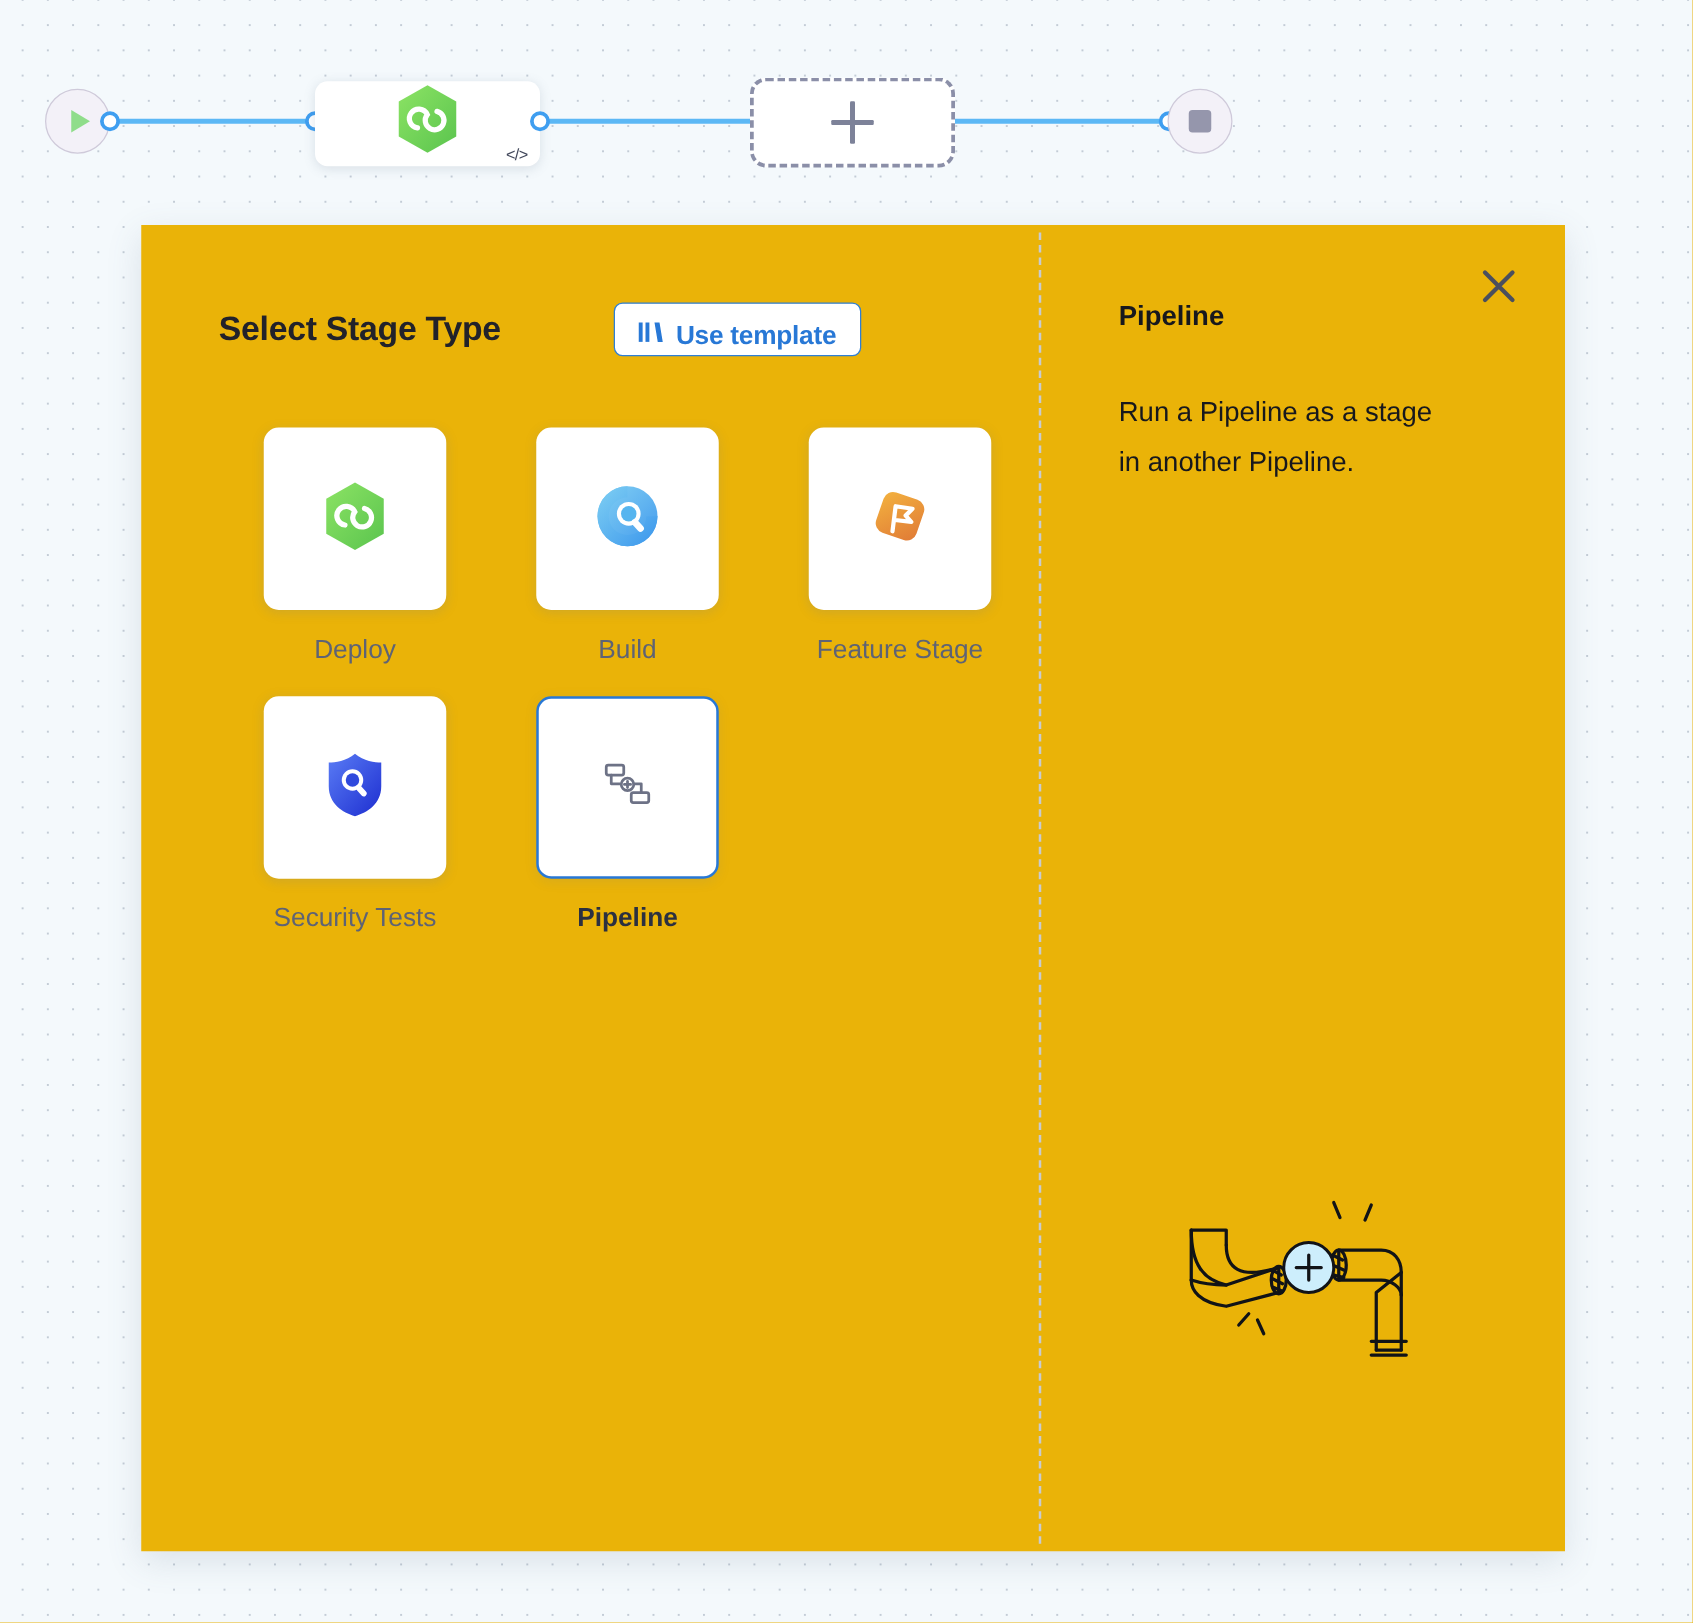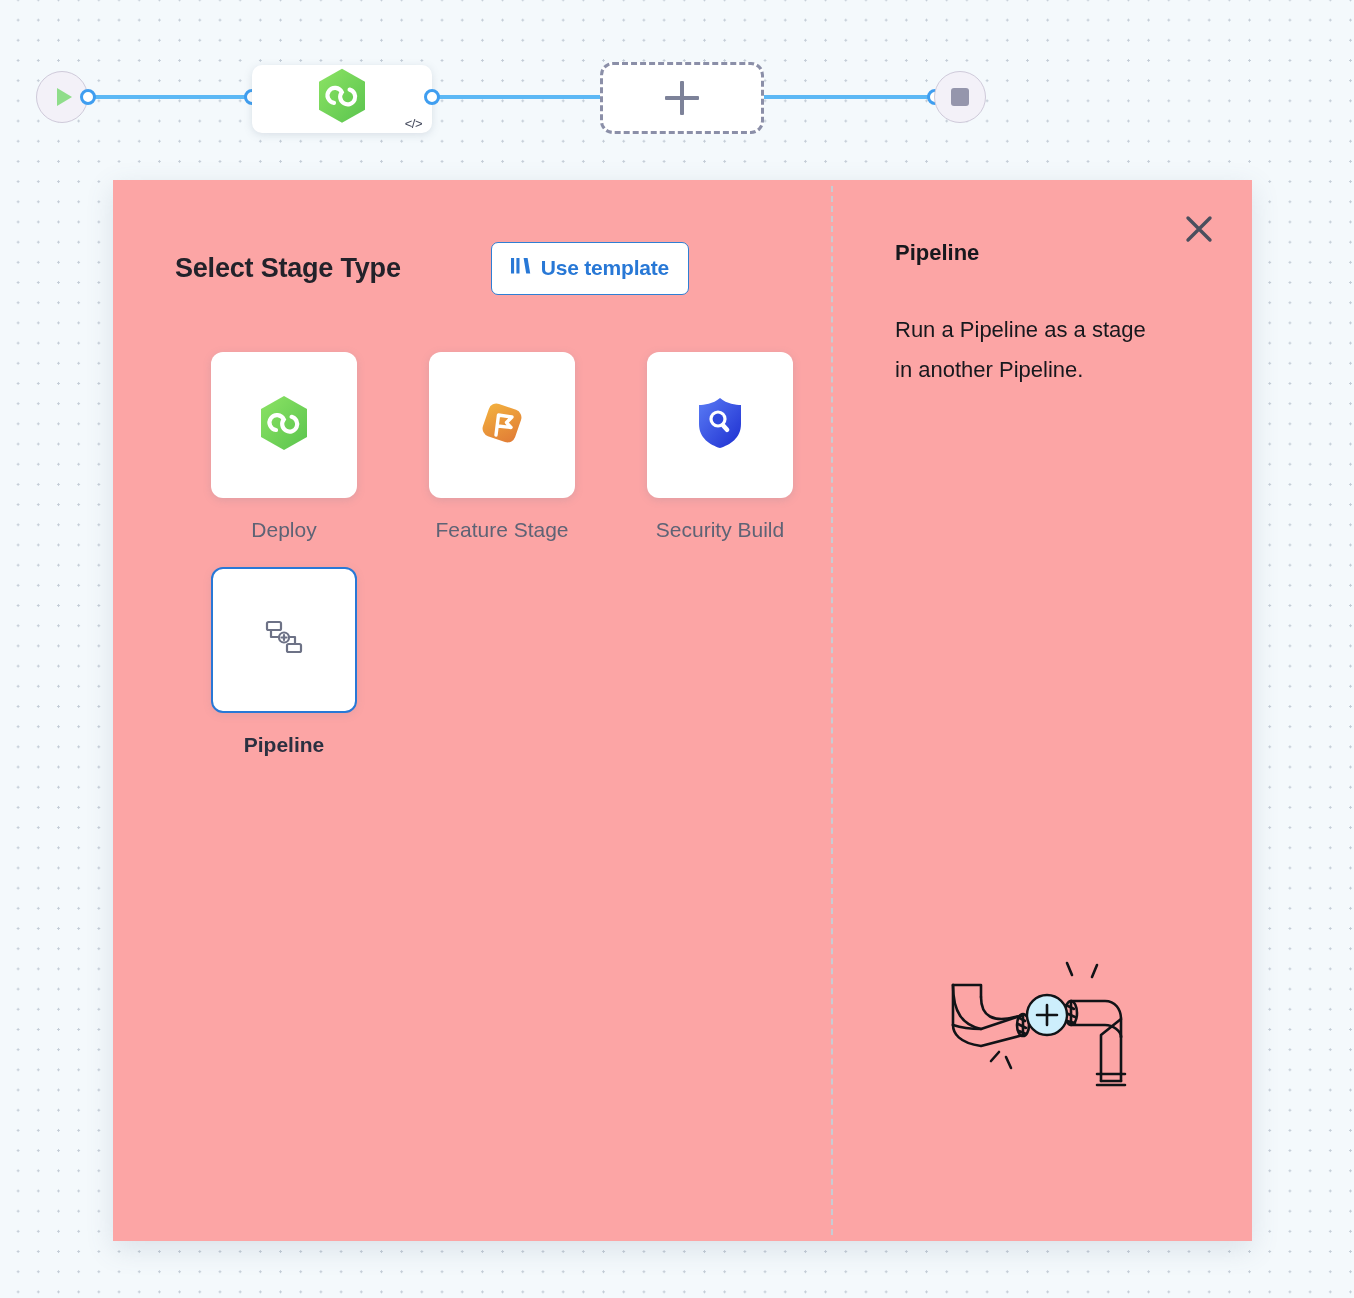--- a/index.html
+++ b/index.html
@@ -113,21 +113,21 @@
     border-radius: 1px;
   }
   .plus-icon:before { left: 0; top: 15px; width: 34px; height: 4px; }
   .plus-icon:after  { top: 0; left: 15px; height: 34px; width: 4px; }
 
   
   .modal {
     position: absolute;
     left: 113px; top: 180px;
     width: 1139px; height: 1061px;
-    background: #fca5a5;
+    background: #eab308;
     box-shadow: 0 8px 26px rgba(90,105,130,0.16);
     display: flex;
   }
   .left-pane {
     width: 718px;
     position: relative;
     padding: 62px 0 0 62px;
   }
   .divider {
     width: 0;
@@ -156,21 +156,21 @@
     display: inline-flex;
     align-items: center;
     gap: 9px;
     border: 1.6px solid #2f7fd4;
     border-radius: 7px;
     background: #ffffff;
     color: #2878d6;
     font-size: 21px;
     font-weight: bold;
     letter-spacing: -0.2px;
-    padding: 11px 19px 12px 17px;
+    padding: 11px 19px 1px 17px;
     cursor: pointer;
   }
 
   .tiles {
     margin-top: 57px;
     display: grid;
     grid-template-columns: repeat(3, 218px);
     row-gap: 22px;
   }
   .tile-cell {
@@ -302,20 +302,40 @@
                 </linearGradient>
               </defs>
               <path d="M26 1 L49 14 L49 42 L26 55 L3 42 L3 14 Z" fill="url(#gDeploy)"></path>
               <path d="M18 35 a7.5 7.5 0 1 1 7.8 -10.6 a7.5 7.5 0 1 0 7.8 -2.6" fill="none" stroke="#ffffff" stroke-width="4.2" stroke-linecap="round"></path>
             </svg>
           </span>
         </div>
         <div class="tile-label">Deploy</div>
       </div>
 
+      <div class="tile-cell">
+        <div class="tile-box">
+          <span>
+            <svg width="52" height="52" viewBox="0 0 52 52">
+              <defs>
+                <linearGradient id="gBuild" x1="0" y1="0" x2="1" y2="1">
+                  <stop offset="0%" stop-color="#7fd0f3"></stop>
+                  <stop offset="100%" stop-color="#3a95ec"></stop>
+                </linearGradient>
+              </defs>
+              <path d="M26 2 a24 24 0 1 0 24 24 h-9 a15 15 0 1 1 -15 -15 Z" fill="url(#gBuild)"></path>
+              <circle cx="26" cy="26" r="24" fill="url(#gBuild)" opacity="0.96"></circle>
+              <circle cx="27" cy="24" r="9.5" fill="#ffffff"></circle>
+              <circle cx="27" cy="24" r="6.2" fill="#56b5ef"></circle>
+              <rect x="31" y="28" width="5.4" height="12" rx="2.6" fill="#ffffff" transform="rotate(-42 33 33)"></rect>
+            </svg>
+          </span>
+        </div>
+        <div class="tile-label">Build</div>
+      </div>
 
 
       <div class="tile-cell">
         <div class="tile-box">
           <span>
             <svg width="52" height="52" viewBox="0 0 52 52">
               <defs>
                 <linearGradient id="gFlag" x1="0" y1="0" x2="1" y2="1">
                   <stop offset="0%" stop-color="#f3b23f"></stop>
                   <stop offset="100%" stop-color="#e07a36"></stop>
@@ -339,21 +359,21 @@
                   <stop offset="100%" stop-color="#1d2ed0"></stop>
                 </linearGradient>
               </defs>
               <path d="M25 2 C18 8 9 9 4 9 L4 28 C4 42 15 49 25 52 C35 49 46 42 46 28 L46 9 C41 9 32 8 25 2 Z" fill="url(#gShield)"></path>
               <circle cx="23" cy="23" r="8.6" fill="#ffffff"></circle>
               <circle cx="23" cy="23" r="5.4" fill="#2f49dd"></circle>
               <rect x="28" y="27" width="4.6" height="10" rx="2.3" fill="#ffffff" transform="rotate(-42 30 32)"></rect>
             </svg>
           </span>
         </div>
-        <div class="tile-label">Security Build</div>
+        <div class="tile-label">Security Tests</div>
       </div>
 
       <div class="tile-cell selected">
         <div class="tile-box">
           <span>
             <svg width="46" height="46" viewBox="0 0 46 46">
               <g fill="none" stroke="#6d7286" stroke-width="2.2" stroke-linejoin="round" stroke-linecap="round">
                 <rect x="6" y="7" width="14" height="8" rx="1.6"></rect>
                 <path d="M10 15 L10 22 L17 22"></path>
                 <circle cx="23" cy="22.5" r="5"></circle>

